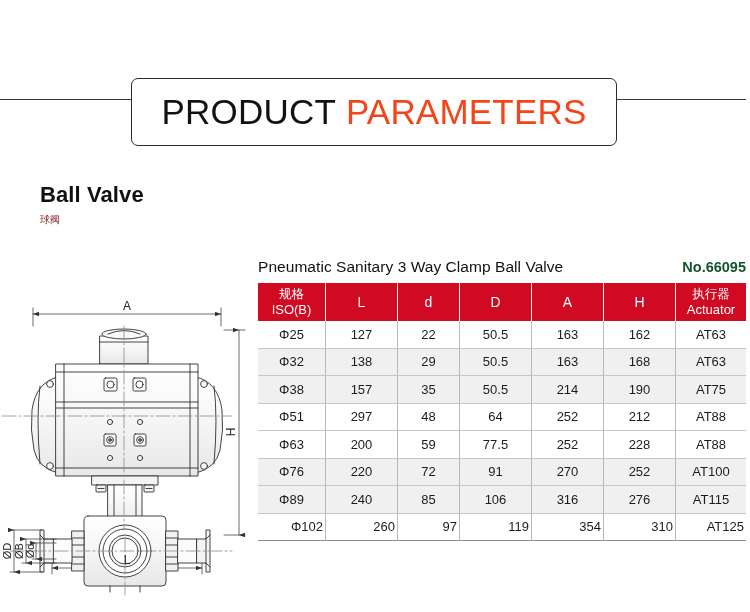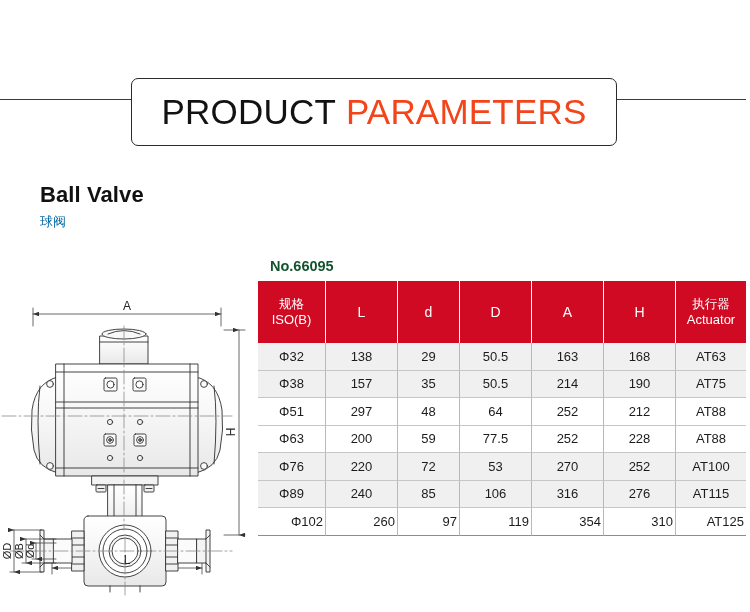--- a/index.html
+++ b/index.html
@@ -72,22 +72,22 @@
     margin-left: 32px;
   }
   #product-name-en {
     font-size: 22px;
     font-weight: bold;
     color: #111111;
     line-height: 1.16;
     letter-spacing: 0.1px;
   }
   #product-name-cn {
-    font-size: 13px;
-    color: #0369a1;
+    font-size: 10px;
+    color: #7f1d1d;
     margin-top: 6px;
     line-height: 1.2;
   }
 
   
   #drawing {
     position: absolute;
     left: 0;
     top: 298px;
     width: 252px;
@@ -137,21 +137,21 @@
     table-layout: fixed;
     font-size: 13px;
   }
   table#spec-table th {
     background: #cf0a22;
     color: #ffffff;
     font-weight: normal;
     text-align: center;
     vertical-align: middle;
     height: 38px;
-    padding: 12px 2px;
+    padding: 0 2px;
     border-right: 1.5px solid #ffffff;
     line-height: 1.18;
   }
   table#spec-table th:last-child { border-right: none; }
   table#spec-table th .th-cn { font-size: 12.5px; display: block; }
   table#spec-table th .th-en { font-size: 13px; display: block; }
   table#spec-table th .th-single { font-size: 14px; }
 
   table#spec-table td {
     text-align: center;
@@ -338,20 +338,21 @@
   <text x="235" y="134" font-family="Liberation Sans, sans-serif" font-size="12" fill="#222" text-anchor="middle" transform="rotate(-90 235 134)">H</text>
   <text x="127" y="266" font-family="Liberation Sans, sans-serif" font-size="12" fill="#222" text-anchor="middle">L</text>
   <text x="11" y="253" font-family="Liberation Sans, sans-serif" font-size="11" fill="#222" text-anchor="middle" transform="rotate(-90 11 253)">ØD</text>
   <text x="23" y="253" font-family="Liberation Sans, sans-serif" font-size="11" fill="#222" text-anchor="middle" transform="rotate(-90 23 253)">ØB</text>
   <text x="34" y="253" font-family="Liberation Sans, sans-serif" font-size="11" fill="#222" text-anchor="middle" transform="rotate(-90 34 253)">Ød</text>
 </svg>
 </div>
 
 <div id="spec-area">
   <div id="spec-title-row">
+    <div id="spec-title-en">Pneumatic Sanitary 3 Way Clamp Ball Valve</div>
     <div id="spec-model-no">No.66095</div>
   </div>
 
   <table id="spec-table">
     <colgroup>
       <col style="width:68px">
         <col style="width:72px">
         <col style="width:62px">
       <col style="width:72px">
         <col style="width:72px">
@@ -369,20 +370,29 @@
           <th><span class="th-single">D</span></th>
           <th><span class="th-single">A</span></th>
           <th><span class="th-single">H</span></th>
           <th>
             <span class="th-cn">执行器</span>
             <span class="th-en">Actuator</span>
           </th>
         </tr>
     </thead>
     <tbody>
+        <tr>
+          <td>Φ25</td>
+          <td>127</td>
+          <td>22</td>
+          <td>50.5</td>
+          <td>163</td>
+          <td>162</td>
+          <td>AT63</td>
+        </tr>
         <tr class="shaded">
           <td>Φ32</td>
           <td>138</td>
           <td>29</td>
           <td>50.5</td>
           <td>163</td>
           <td>168</td>
           <td>AT63</td>
         </tr>
         <tr class="shaded">
@@ -409,21 +419,21 @@
           <td>59</td>
           <td>77.5</td>
           <td>252</td>
           <td>228</td>
           <td>AT88</td>
         </tr>
         <tr class="shaded">
           <td>Φ76</td>
           <td>220</td>
           <td>72</td>
-          <td>53</td>
+          <td>91</td>
           <td>270</td>
           <td>252</td>
           <td>AT100</td>
         </tr>
         <tr class="shaded">
           <td>Φ89</td>
           <td>240</td>
           <td>85</td>
           <td>106</td>
           <td>316</td>

